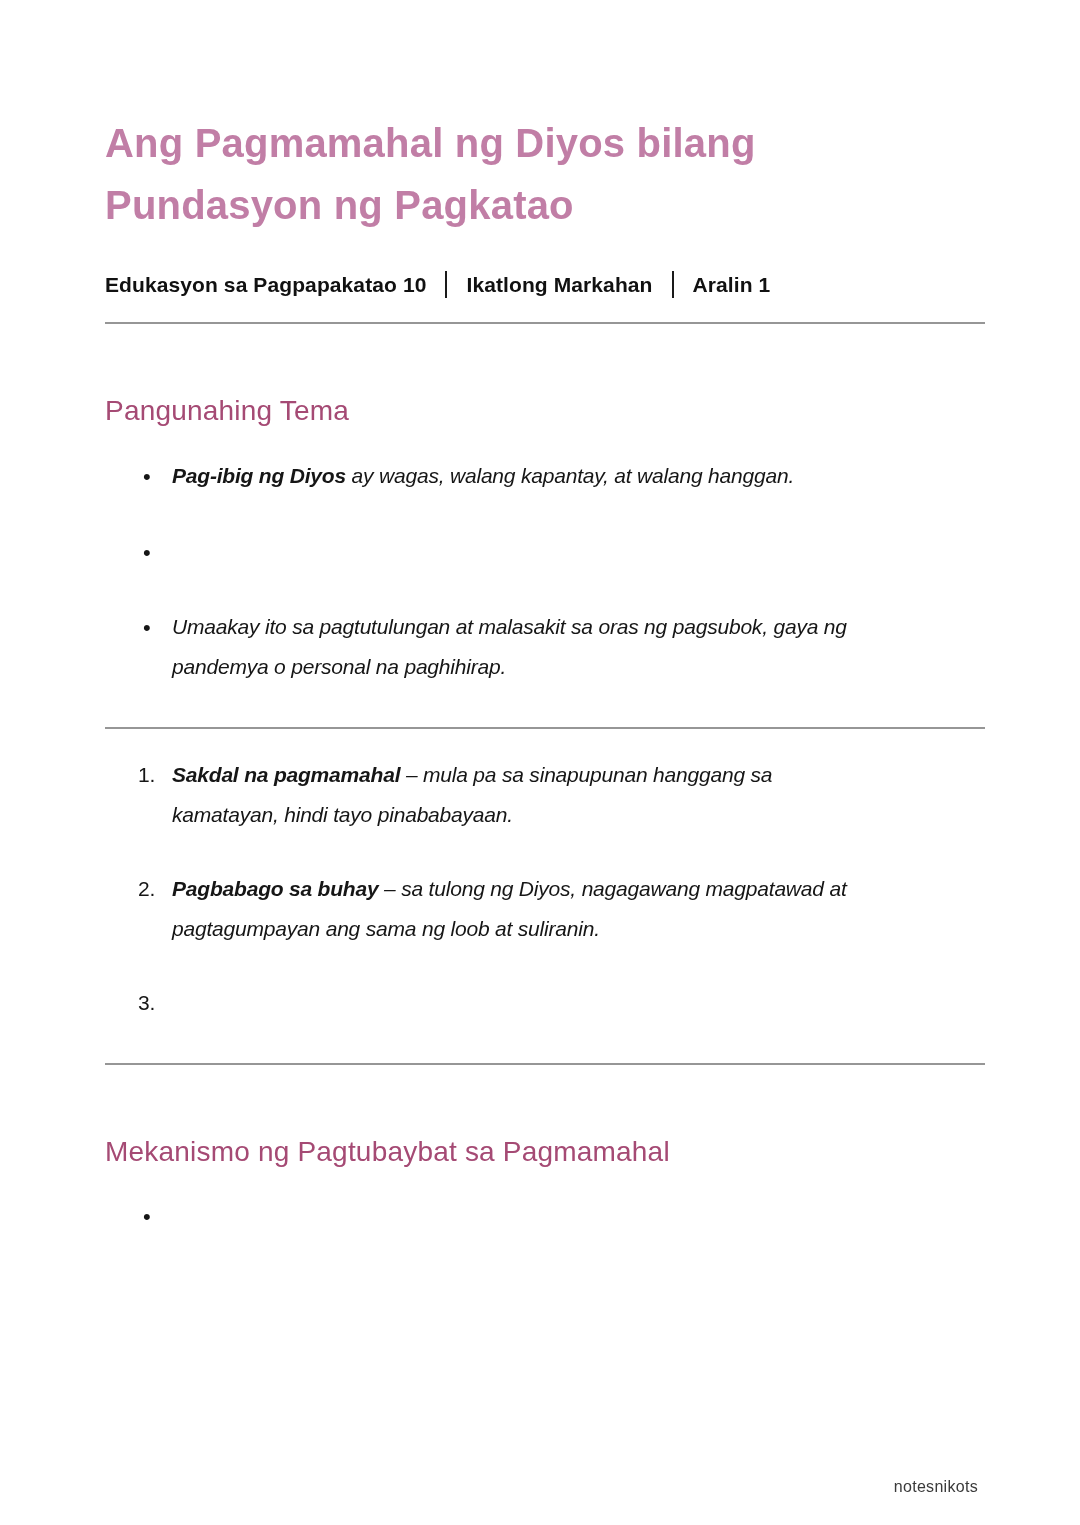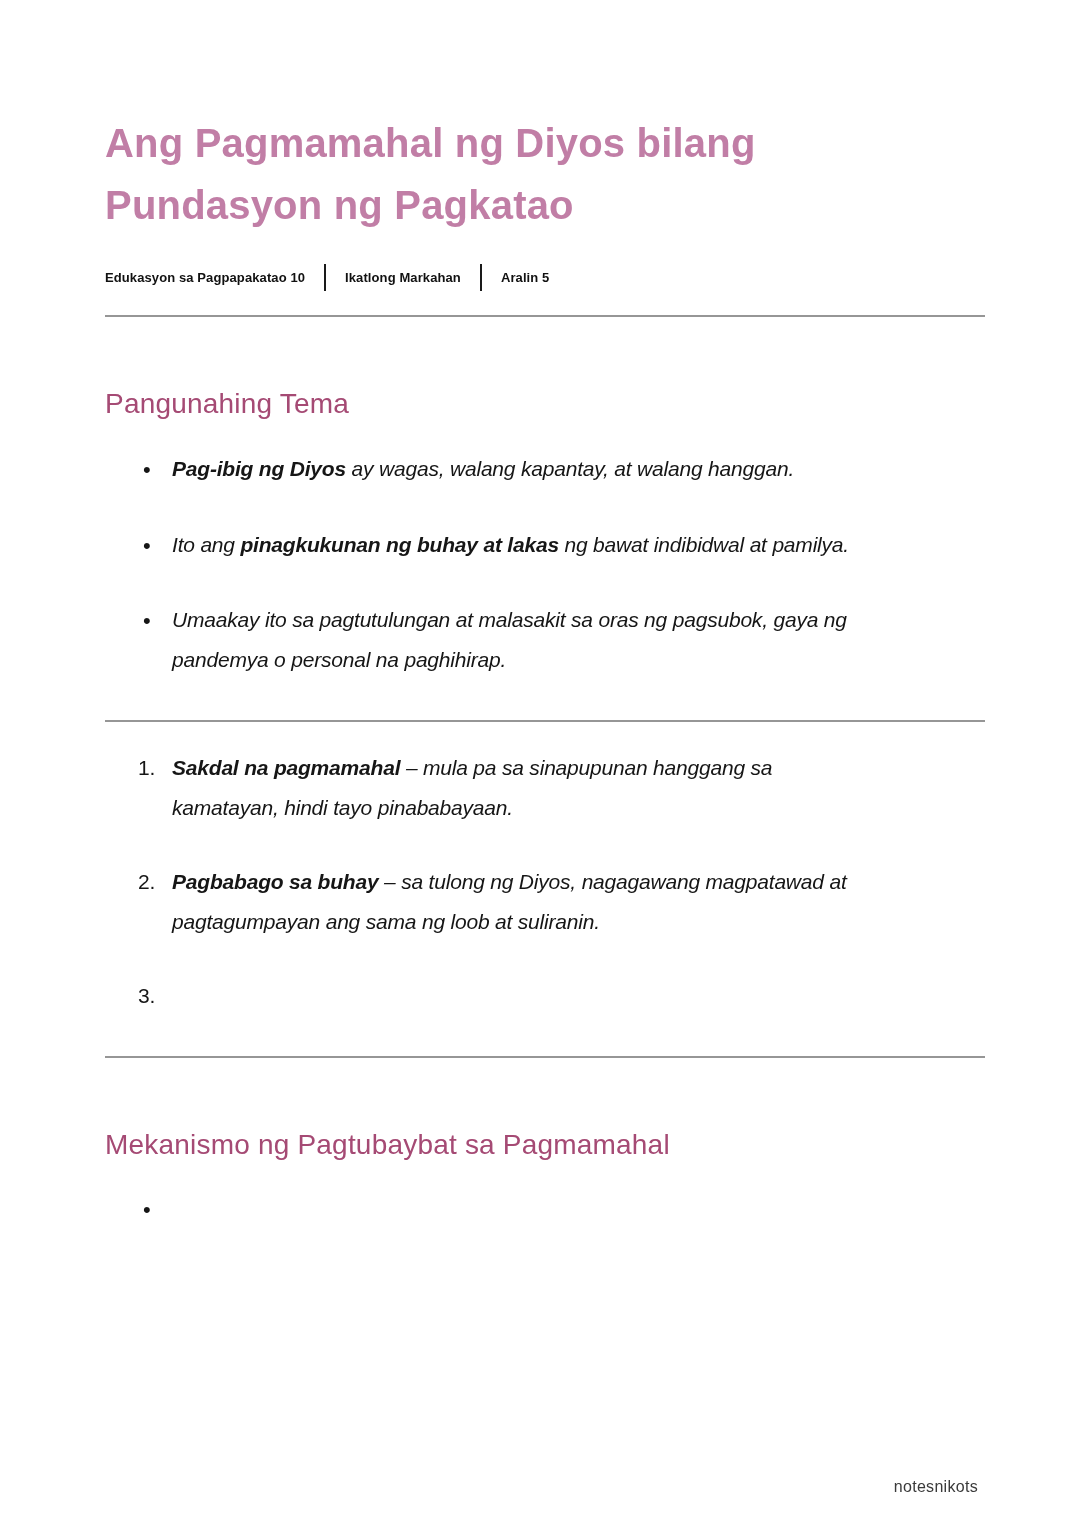--- a/index.html
+++ b/index.html
@@ -16,23 +16,23 @@
     padding:112px 95px 0 105px;
     background:var(--page-bg,#ffffff);
   }
   h1.title {
     font-size:40px; line-height:1.55; font-weight:700;
     color:var(--title,#c17ea6);
     letter-spacing:0.2px;
   }
   h1.title .title-line { display:block; }
   .meta {
-    margin-top:28px;
+    margin-top:35px;
     display:flex; align-items:center;
-    font-size:13px; font-weight:700;
+    font-size:21px; font-weight:700;
     color:var(--meta,#111111);
     letter-spacing:0.1px;
   }
   .pipe {
     width:0; height:27px;
     border-left:2px solid #1a1a1a;
     margin:0 19px;
   }
   hr.rule {
     border:none; height:2px;
@@ -80,35 +80,34 @@
   <h1 class="title">
     <span class="title-line">Ang Pagmamahal ng Diyos bilang</span>
     <span class="title-line">Pundasyon ng Pagkatao</span>
   </h1>
 
   <div class="meta">
     <span>Edukasyon sa Pagpapakatao 10</span>
     <span class="pipe"></span>
     <span>Ikatlong Markahan</span>
     <span class="pipe"></span>
-    <span>Aralin 5</span>
+    <span>Aralin 1</span>
   </div>
 
   <hr class="rule header-rule">
 
   <section>
     <h2 class="section-heading">Pangunahing Tema</h2>
     <ul class="item-list">
       <li>
         <span class="marker">•</span>
         <span class="item-text"><span></span><b>Pag-ibig ng Diyos</b><span> ay wagas, walang kapantay, at walang hanggan.</span></span>
       </li>
       <li>
         <span class="marker">•</span>
-        <span class="item-text"><span>Ito ang </span><b>pinagkukunan ng buhay at lakas</b><span> ng bawat indibidwal at pamilya.</span></span>
       </li>
       <li>
         <span class="marker">•</span>
         <span class="item-text"><span>Umaakay ito sa pagtutulungan at malasakit sa oras ng pagsubok, gaya ng pandemya o personal na paghihirap.</span><b></b><span></span></span>
       </li>
     </ul>
   </section>
 
   <hr class="rule section-rule">
 

